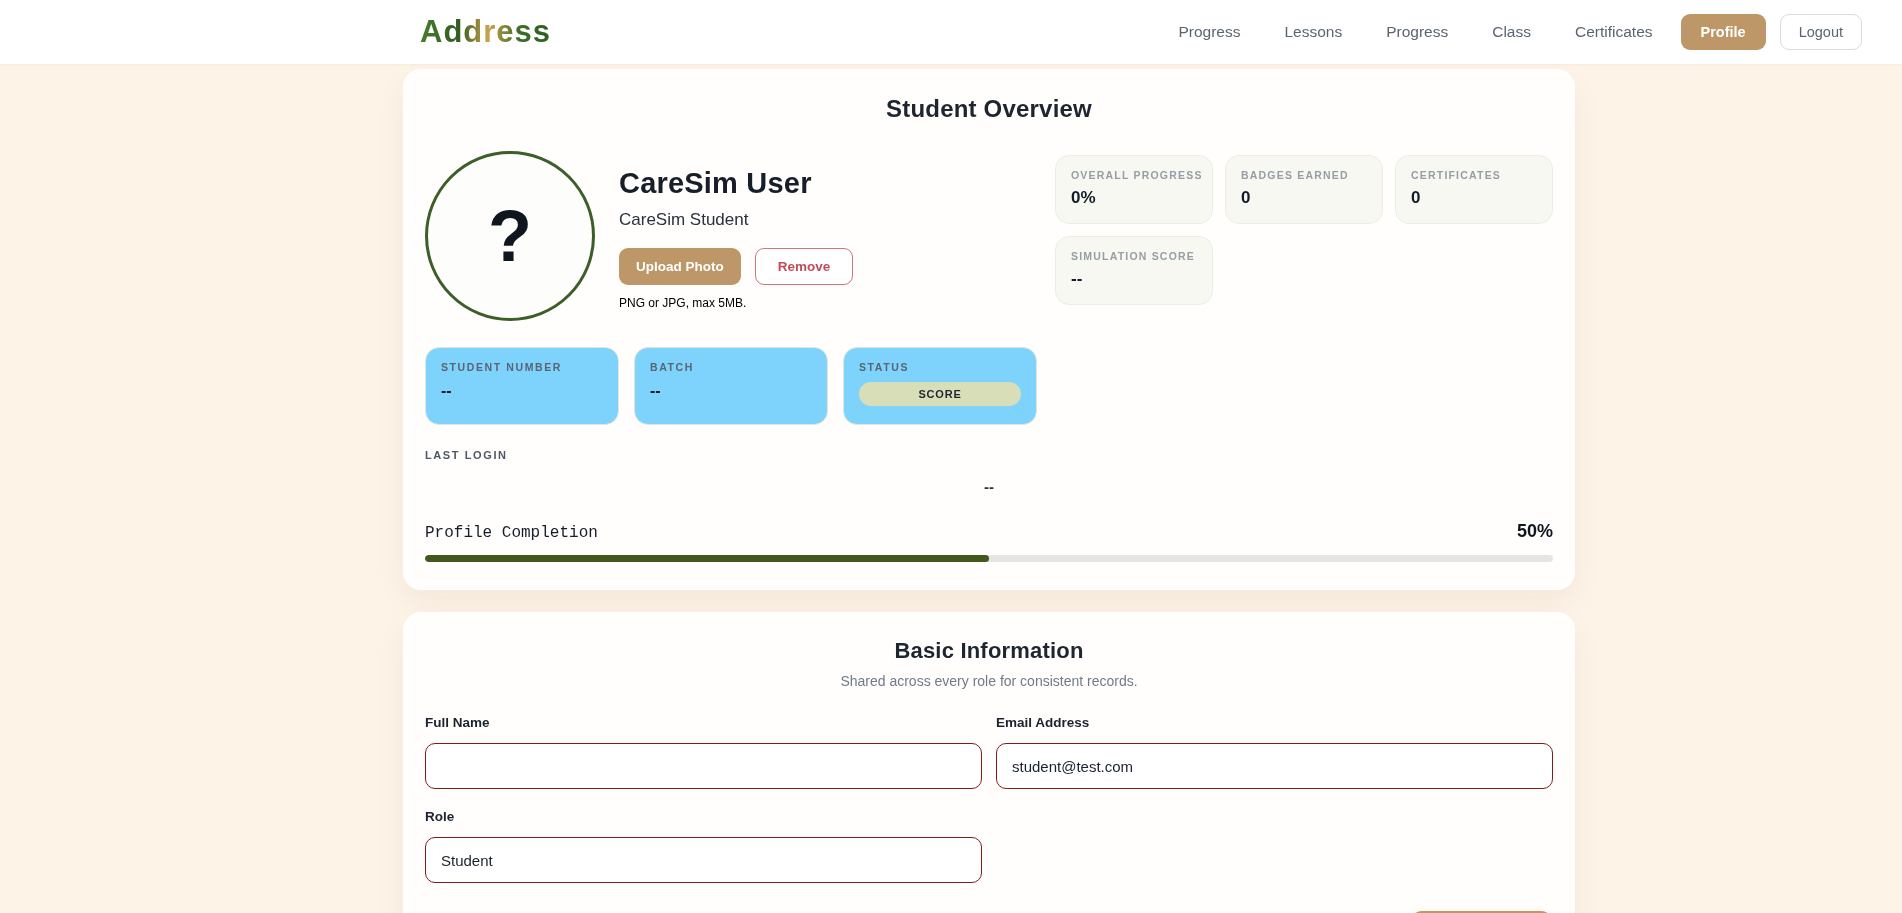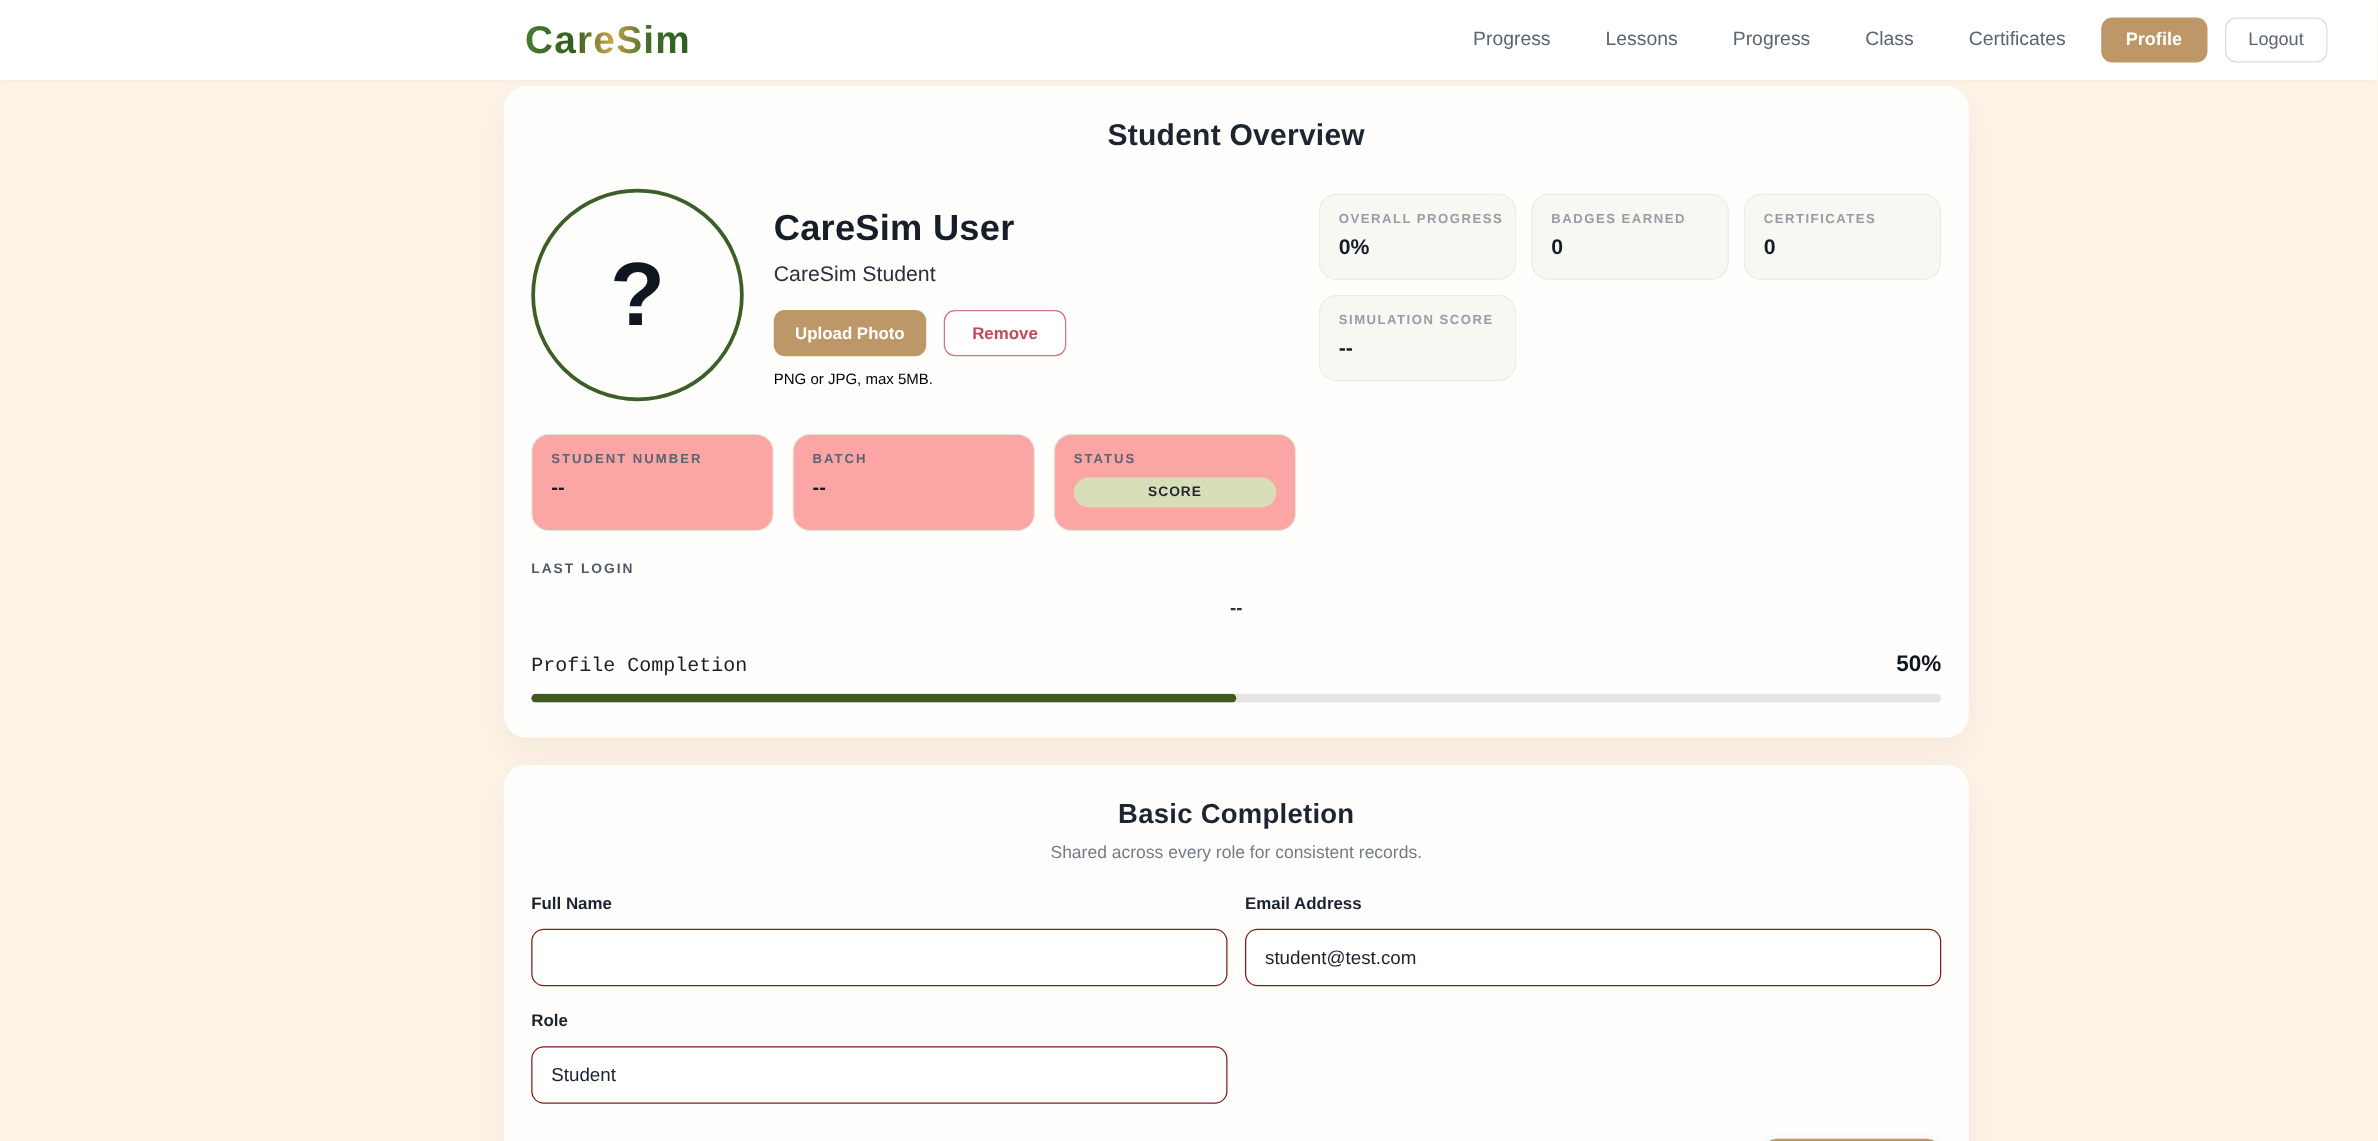--- a/index.html
+++ b/index.html
@@ -160,21 +160,21 @@
     text-transform: uppercase;
     white-space: nowrap;
   }
   .stat-value { font-size: 17px; font-weight: 800; color: #141c28; margin-top: 7px; }
 
   
   .detail-row { display: flex; gap: 15px; margin-top: 26px; }
   .detail-card {
     width: 194px;
     height: 78px;
-    background: #fca5a5;
+    background: #7dd3fc;
     border: 1px solid #e4e7d8;
     border-radius: 14px;
     padding: 13px 15px;
   }
   .detail-label {
     font-size: 10.5px;
     font-weight: 700;
     letter-spacing: 1.6px;
     color: #5a6472;
     text-transform: uppercase;
@@ -270,21 +270,21 @@
     border-radius: 12px;
     padding: 13px 20px;
     cursor: pointer;
     box-shadow: 0 4px 10px rgba(160,120,60,0.25);
   }
 </style>
 </head>
 <body>
 
 <header class="topnav">
-  <div class="logo">CareSim</div>
+  <div class="logo">Address</div>
   <nav class="nav-links">
     <a class="nav-link">Progress</a>
     <a class="nav-link">Lessons</a>
     <a class="nav-link">Progress</a>
     <a class="nav-link">Class</a>
     <a class="nav-link">Certificates</a>
   </nav>
   <button class="nav-btn-profile">Profile</button>
   <button class="nav-btn-logout">Logout</button>
 </header>
@@ -354,21 +354,21 @@
         <span class="completion-label">Profile Completion</span>
         <span class="completion-value">50%</span>
       </div>
       <div class="progress-track">
         <div class="progress-fill" style="width: 50%;"></div>
       </div>
     </div>
   </section>
 
   <section class="card">
-    <h2 class="section-title" style="font-size:22px;">Basic Completion</h2>
+    <h2 class="section-title" style="font-size:22px;">Basic Information</h2>
     <div class="subtitle">Shared across every role for consistent records.</div>
 
     <div class="form-grid">
       <div>
         <label class="field-label">Full Name</label>
         <input class="text-input" type="text" value="" style="">
       </div>
       <div>
         <label class="field-label">Email Address</label>
         <input class="text-input" type="text" value="student@test.com" style="">

